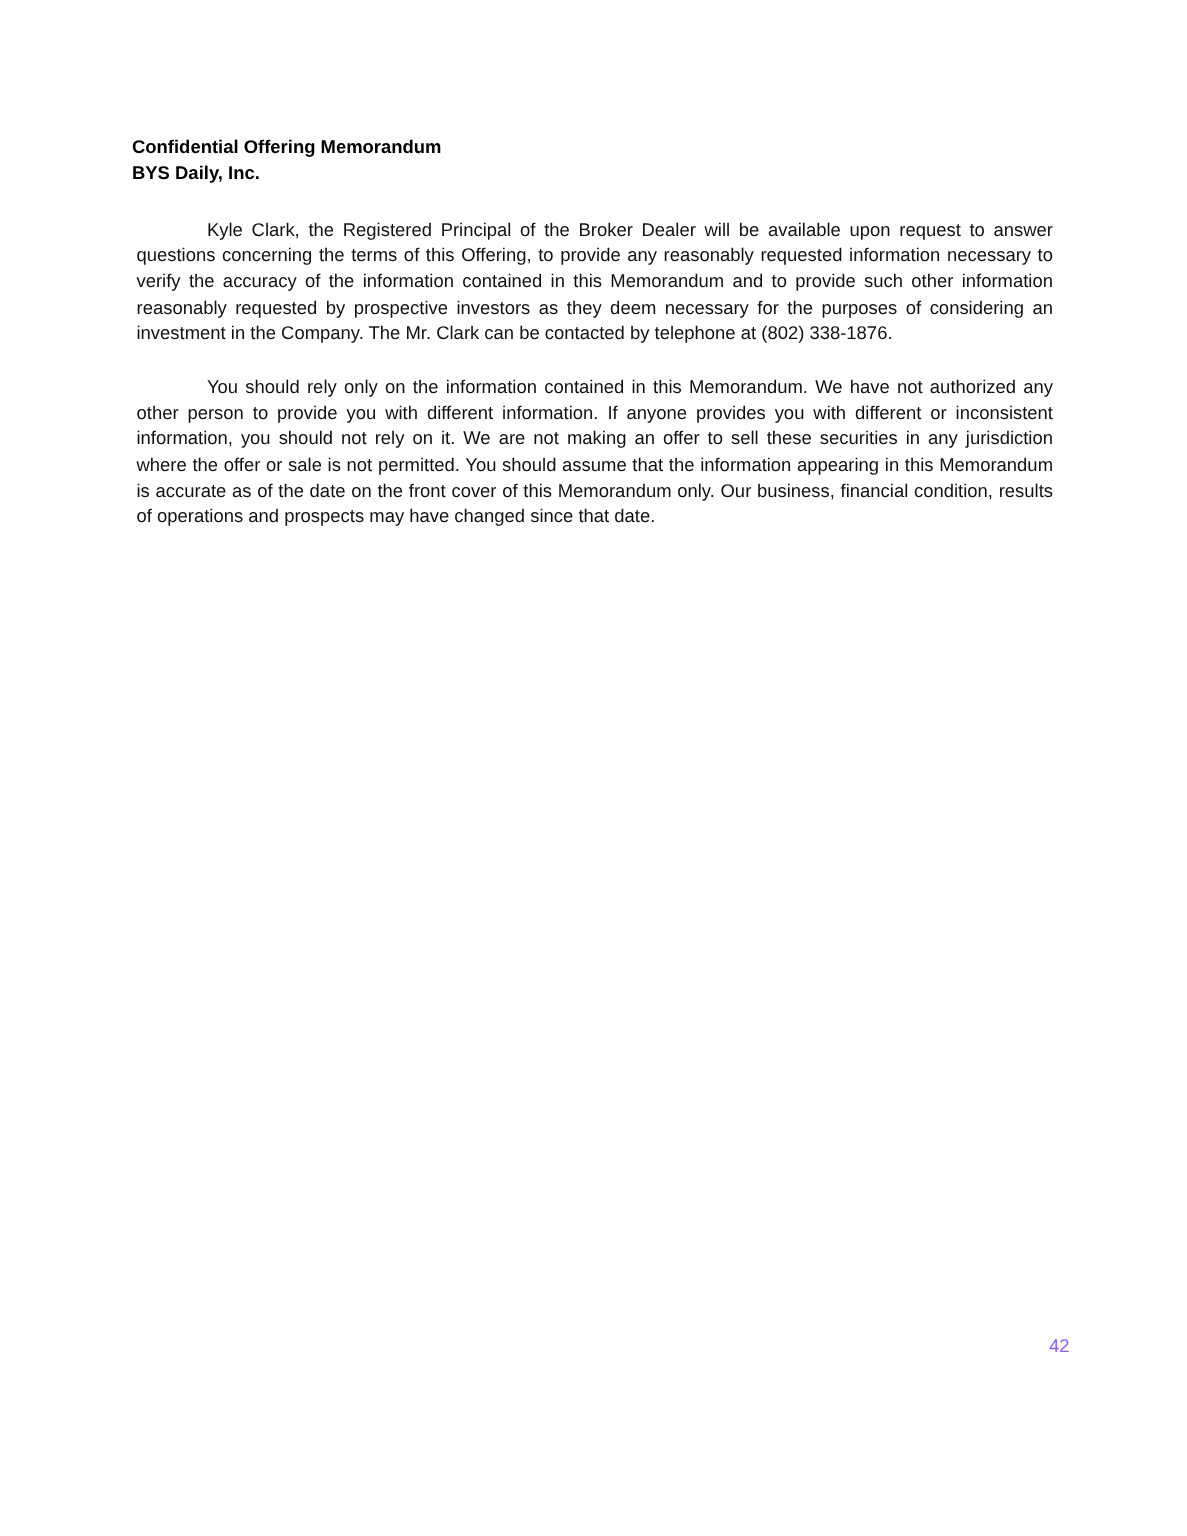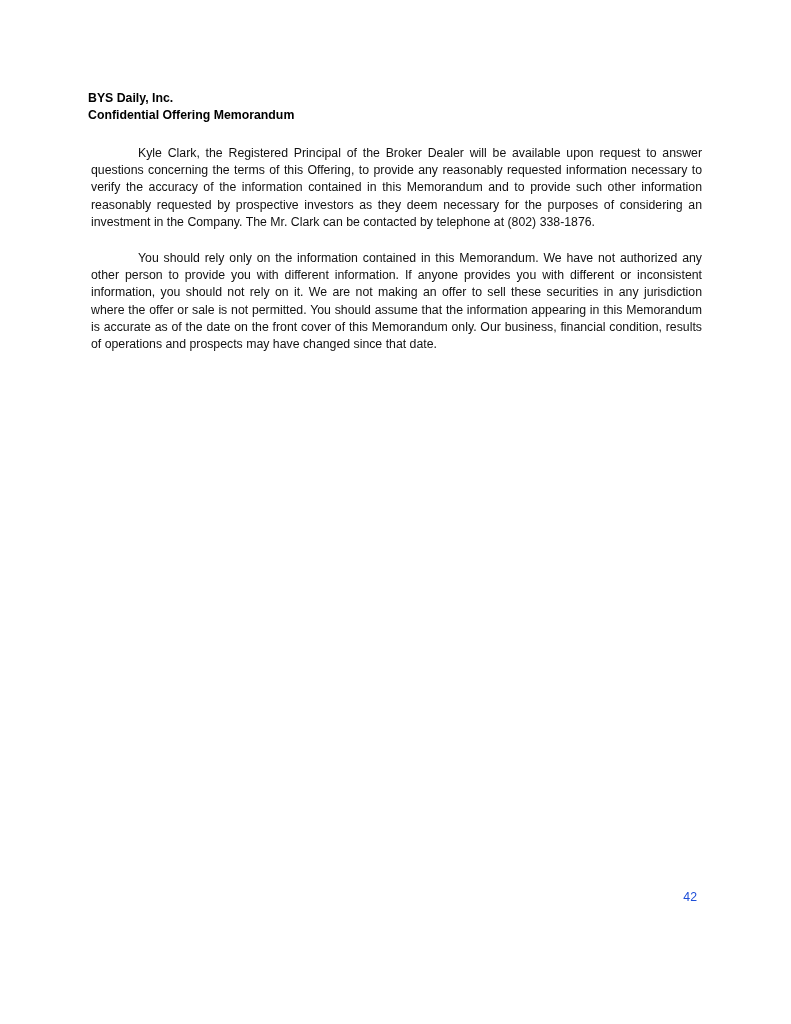--- a/index.html
+++ b/index.html
@@ -37,35 +37,35 @@
   }
   .para {
     margin: 0 0 19px 0;
   }
   .para.indent {
     text-indent: 47px;
   }
   .page-footer {
     position: absolute;
     top: 889px;
-    right: 94px;
+    right: 78px;
     font-size: 12.3px;
     line-height: 17.2px;
-    color: #1d4ed8;
+    color: #8b5cf6;
     text-align: right;
   }
 </style>
 </head>
 <body>
 
 <div class="page">
 
   <header class="doc-header">
+    <div>Confidential Offering Memorandum</div>
     <div>BYS Daily, Inc.</div>
-    <div>Confidential Offering Memorandum</div>
   </header>
 
   <main class="doc-body">
     <p class="para indent">Kyle Clark, the Registered Principal of the Broker Dealer will be available upon request to answer questions concerning the terms of this Offering, to provide any reasonably requested information necessary to verify the accuracy of the information contained in this Memorandum and to provide such other information reasonably requested by prospective investors as they deem necessary for the purposes of considering an investment in the Company. The Mr. Clark can be contacted by telephone at (802) 338-1876.</p>
     <p class="para indent">You should rely only on the information contained in this Memorandum. We have not authorized any other person to provide you with different information. If anyone provides you with different or inconsistent information, you should not rely on it. We are not making an offer to sell these securities in any jurisdiction where the offer or sale is not permitted. You should assume that the information appearing in this Memorandum is accurate as of the date on the front cover of this Memorandum only. Our business, financial condition, results of operations and prospects may have changed since that date.</p>
   </main>
 
   <footer class="page-footer">
     <span>42</span>
   </footer>

